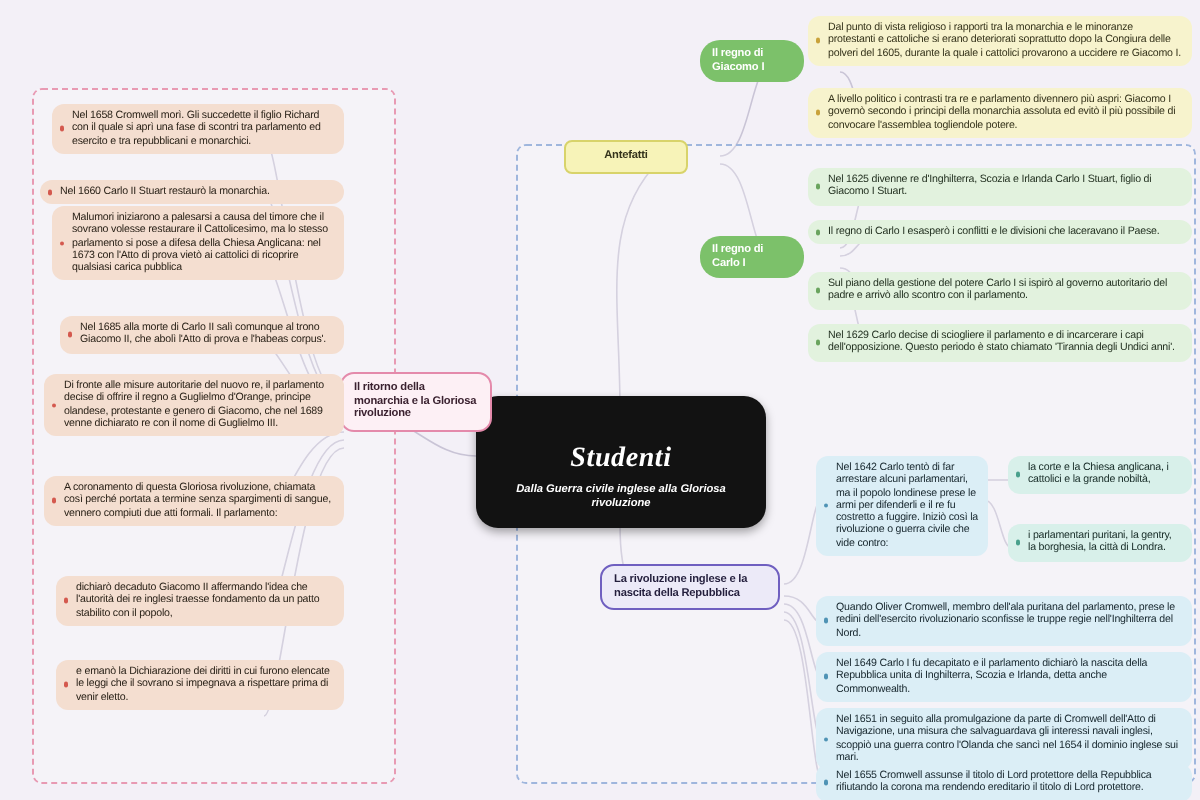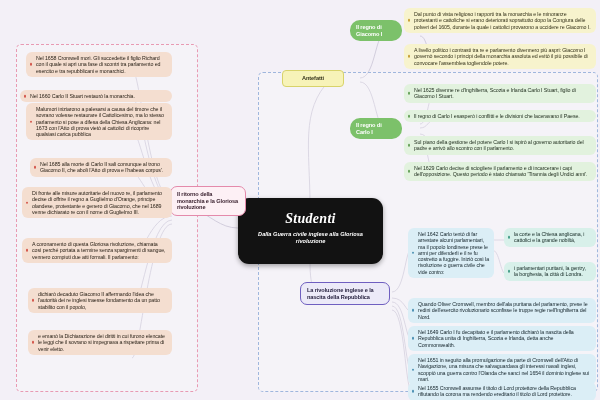--- a/index.html
+++ b/index.html
@@ -38,21 +38,21 @@
   }
 
   
   .center{
     position:absolute;
     background:#121212;
     border-radius:11px;
     box-shadow:0 2px 5px rgba(0,0,0,.35);
     text-align:center;
     color:#ffffff;
-    padding:14px 10px 9px;
+    padding:25px 10px 9px;
     box-sizing:border-box;
   }
   .center .title{
     font-family:"Liberation Serif",serif;
     font-style:italic;
     font-weight:bold;
     font-size:14px;
     letter-spacing:.3px;
     line-height:1.05;
   }

